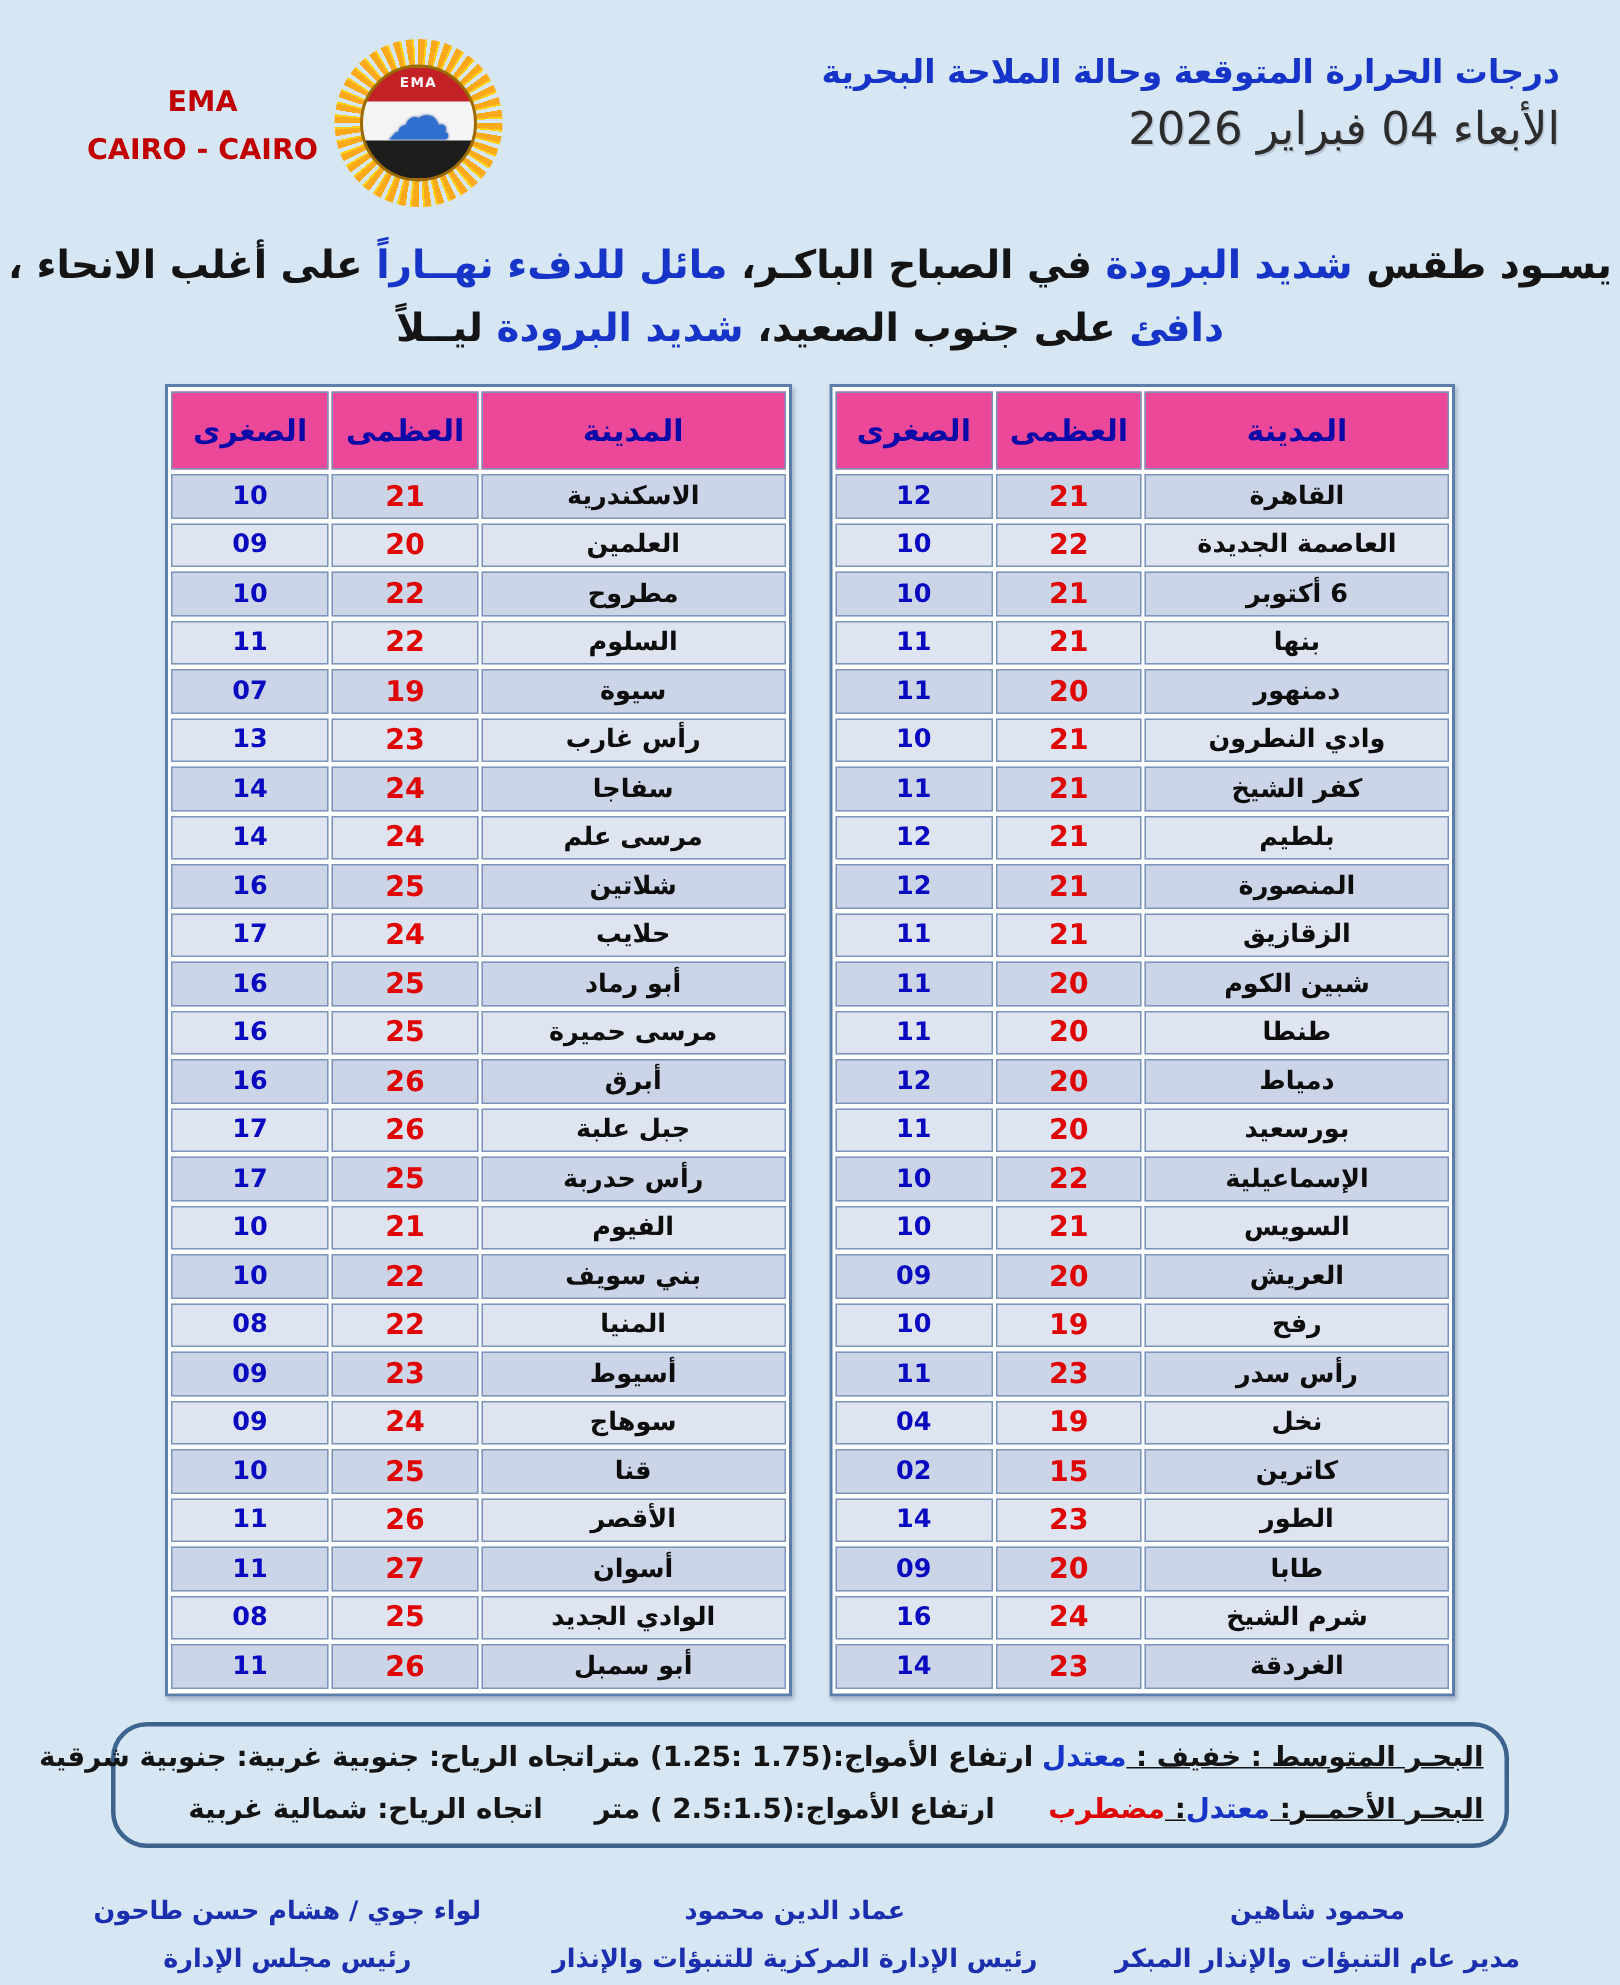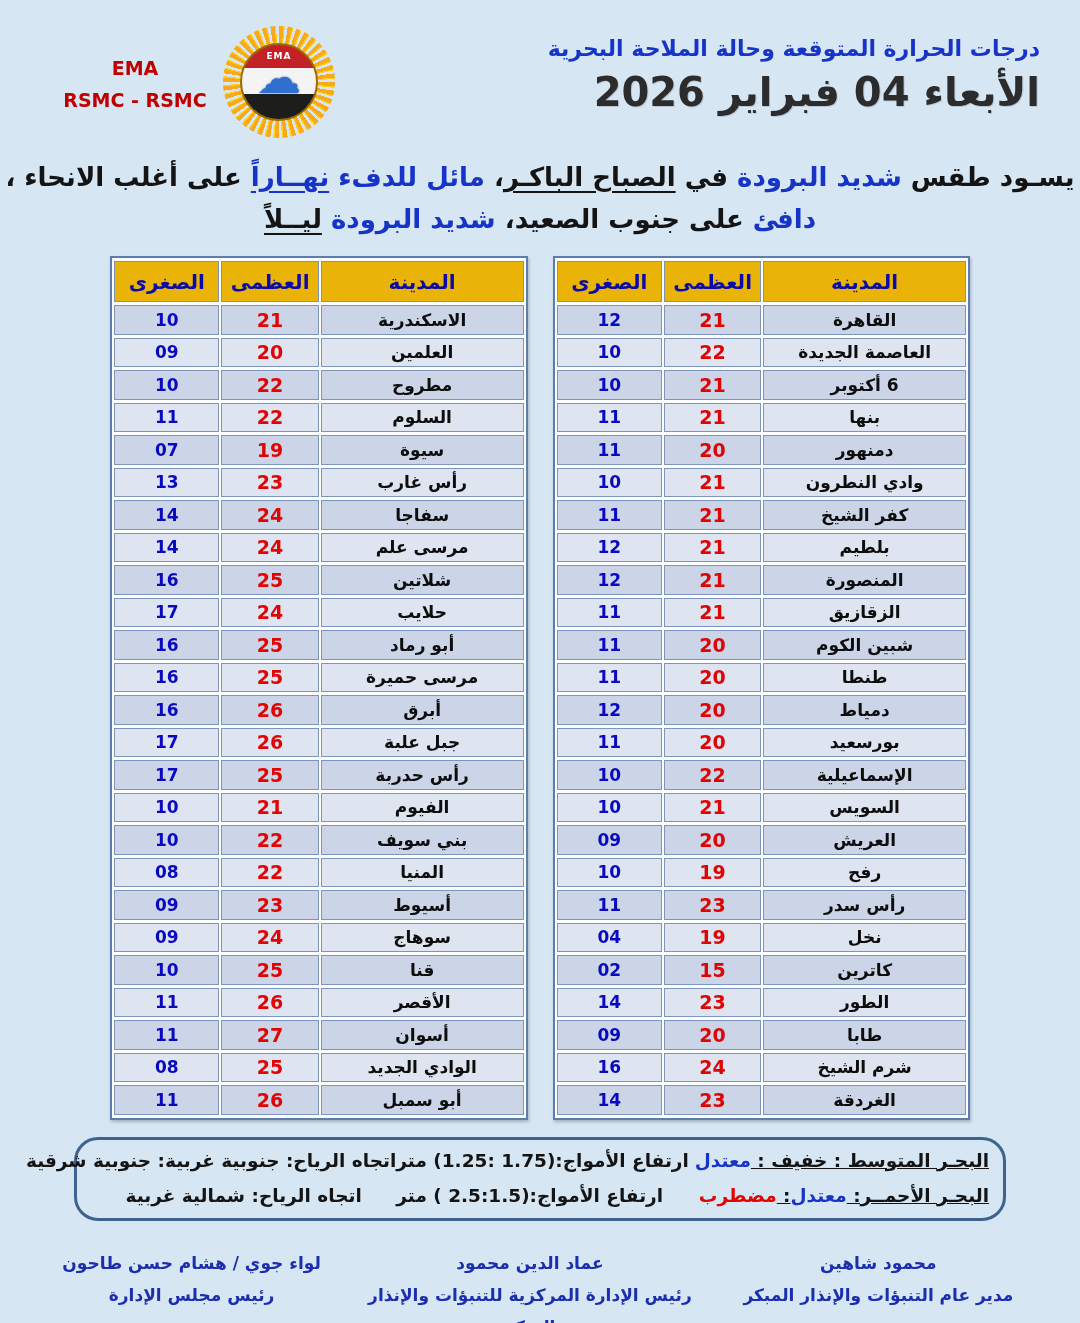--- a/index.html
+++ b/index.html
@@ -13,52 +13,52 @@
     color:#111;
   }
   .page { width:1080px; height:1323px; padding:14px 0 0 0; position:relative; }
 
   
   .hdr { display:flex; align-items:flex-start; padding:10px 40px 0 55px; height:138px; }
   .org-block { width:285px; text-align:center; padding-top:18px; }
   .org-line { color:#1634c8; font-weight:bold; font-size:17px; line-height:1.55; white-space:nowrap; }
   .center-block { flex:1; text-align:right; padding-top:12px;margin-left:21px; }
   .main-title { color:#1634c8; font-weight:bold; font-size:22px; }
-  .date-line { color:#2c2c2c; font-weight:bold; font-size:40px; margin-top:8px; text-shadow:1px 1px 0 #b9c6d6; }
+  .date-line { color:#2c2c2c; font-weight:normal; font-size:30px; margin-top:8px; text-shadow:1px 1px 0 #b9c6d6; }
   .logo-wrap { width:112px; height:112px; position:relative; margin:2px 8px 0 8px; flex:none; }
   .sun {
     position:absolute; inset:0; border-radius:50%;
     background:repeating-conic-gradient(#f9a91a 0deg 4.5deg, #fdd017 4.5deg 6deg, rgba(0,0,0,0) 6deg 9deg);
   }
   .sun-core {
     position:absolute; left:15%; top:15%; width:70%; height:70%; border-radius:50%;
     background:linear-gradient(180deg,#c42127 0 31%,#f4f4f4 31% 66%,#1d1d1b 66% 100%);
     border:2px solid #9b6a00; overflow:hidden;
   }
   .logo-ema { position:absolute; top:8%; width:100%; text-align:center; color:#fff; font-size:9px; font-weight:bold; letter-spacing:1px; }
   .logo-cloud { position:absolute; top:50%; left:50%; transform:translate(-50%,-58%); font-size:44px; color:#2f6fd0; line-height:1; text-shadow:0 0 2px #123c8c; }
   .ema-block { width:160px; text-align:center; padding-top:28px; flex:none; }
   .ema-line { color:#c00000; font-weight:bold; font-size:19px; line-height:1.7; white-space:nowrap; }
 
   
   .summary { text-align:center; margin-top:4px; line-height:1.62; font-size:26px; font-weight:bold; }
   .summary .k { color:#141414; }
   .summary .b { color:#1634c8; }
-  .summary .u { text-decoration:underline; text-underline-offset:5px; }
+  .summary .u { text-underline-offset:5px; }
 
   
   .tables { display:flex; gap:25px; width:860px; margin:16px auto 0 auto; }
   table.temps {
     width:420px; border-collapse:separate; border-spacing:2px 3px;
     background:#fdfefe; border:2px solid #5d7eab; direction:rtl;
     box-shadow:1px 2px 3px rgba(60,80,110,.35);
   }
   table.temps th {
-    background:#eab308; color:#0a0aa8; font-weight:bold; font-size:20px;
-    height:41px; border:1px solid #7b94b8;
+    background:#ec4899; color:#0a0aa8; font-weight:bold; font-size:20px;
+    height:52px; border:1px solid #7b94b8;
   }
   table.temps td { border:1.5px solid #7d95ba; height:29.5px; text-align:center; font-weight:bold; }
   td.city { width:50%; color:#0d0d0d; font-size:17px; }
   td.max  { width:24%; color:#e00505; font-size:19px; }
   td.min  { width:26%; color:#0909c0; font-size:17px; }
   table.temps tr:nth-child(odd) td  { background:#cbd5e7; }
   table.temps tr:nth-child(even) td { background:#dfe4f1; }
 
   
   .marine {
@@ -90,21 +90,21 @@
     </div>
     <div class="logo-wrap">
       <div class="sun"></div>
       <div class="sun-core">
         <div class="logo-ema">EMA</div>
       </div>
       <div class="logo-cloud">☁</div>
     </div>
     <div class="ema-block">
       <div class="ema-line">EMA</div>
-      <div class="ema-line">RSMC - RSMC</div>
+      <div class="ema-line">CAIRO - CAIRO</div>
     </div>
   </div>
 
   <div class="summary">
     <div id="summary-line1"><span class="k">يسـود طقس </span><span class="b">شديد البرودة</span><span class="k"> في </span><span class="k u">الصباح الباكـر</span><span class="k">، </span><span class="b">مائل للدفء </span><span class="b u">نهــاراً</span><span class="k"> على أغلب الانحاء ،</span></div>
     <div id="summary-line2"><span class="b">دافئ</span><span class="k"> على جنوب الصعيد، </span><span class="b">شديد البرودة </span><span class="k u">ليــلاً</span></div>
   </div>
 
   <div class="tables">
     <table class="temps">

